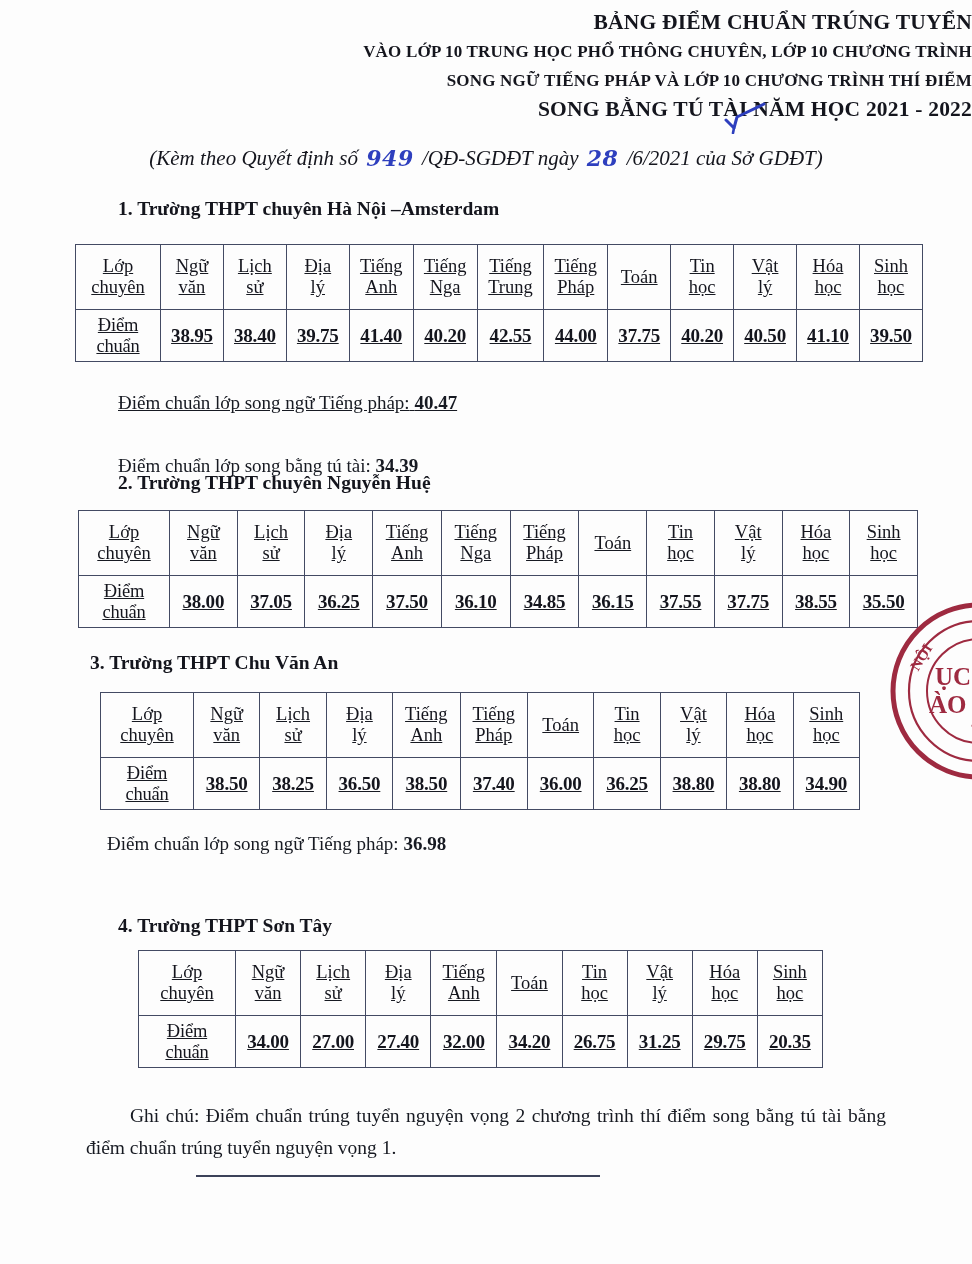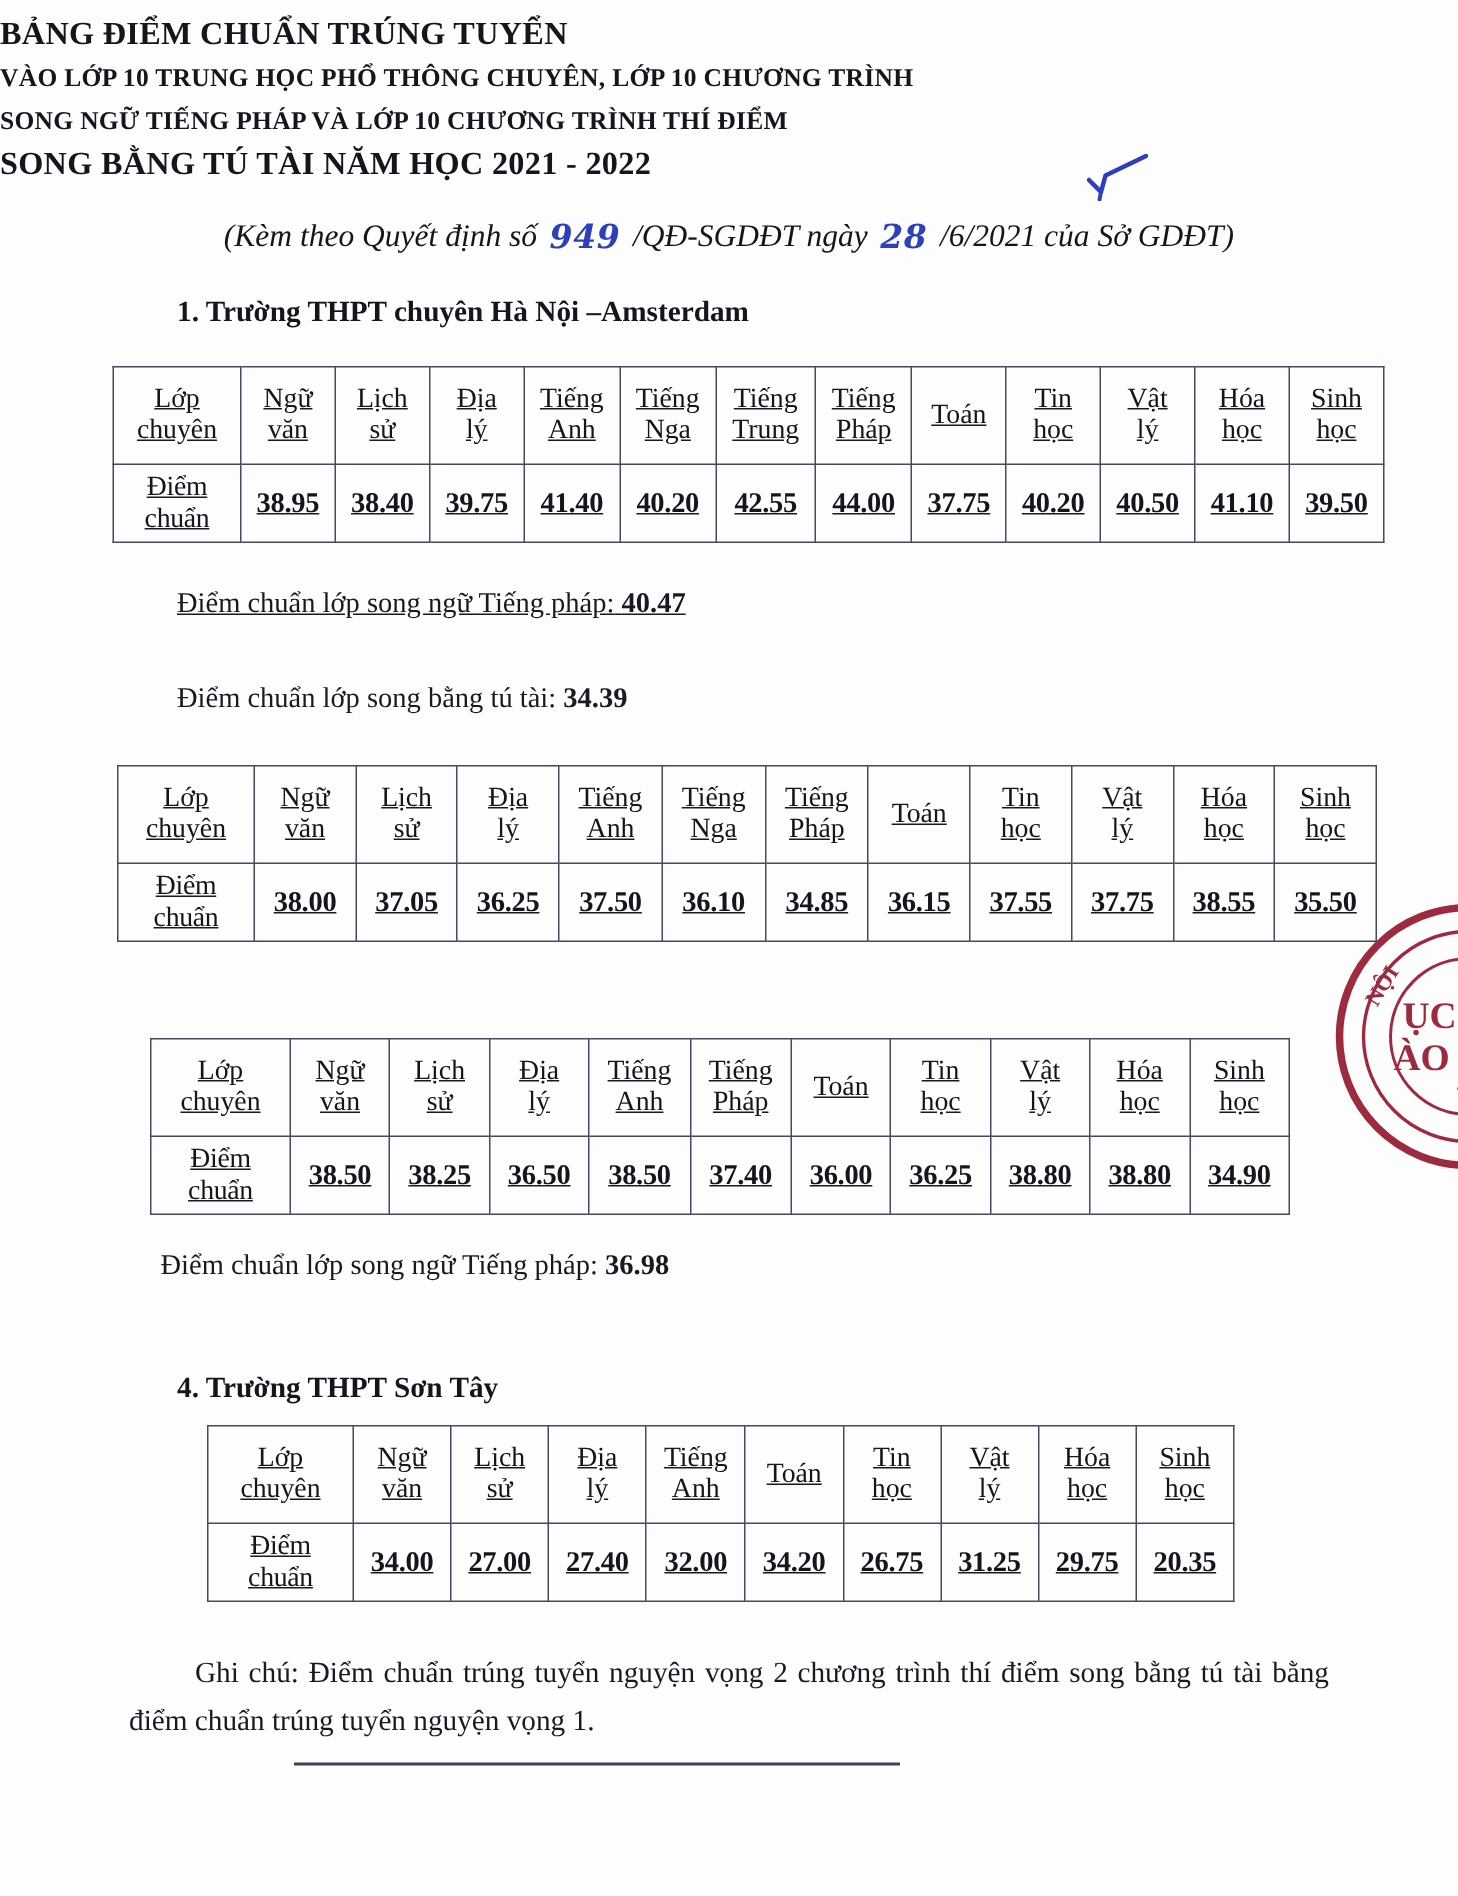--- a/index.html
+++ b/index.html
@@ -19,21 +19,21 @@
     background: #fdfdfd;
     overflow: hidden;
   }
 
   
   .title-block {
     position: absolute;
     left: 0;
     top: 8px;
     width: 972px;
-    text-align: left;
+    text-align: right;
   }
   .title-line {
     font-weight: bold;
     font-size: 21.5px;
     letter-spacing: 0.2px;
     line-height: 29px;
     color: #14151d;
     white-space: nowrap;
   }
   .title-line.t2, .title-line.t3 { font-size: 17px; }
@@ -229,20 +229,21 @@
 
   <div class="note-line" style="left:118px; top:392px;text-decoration:underline;">
     <span>Điểm chuẩn lớp song ngữ Tiếng pháp:</span>
     <b>40.47</b>
   </div>
   <div class="note-line" style="left:118px; top:427px;margin-top:28px;">
     <span>Điểm chuẩn lớp song bằng tú tài:</span>
     <b>34.39</b>
   </div>
 
+  <div class="sec-head" style="left:118px; top:472px;">2. Trường THPT chuyên Nguyễn Huệ</div>
 
   <table class="score-table" id="table-2" style="left:78px; top:510px; width:840px;">
     <tbody>
       <tr class="head-row">
           <td class="rowlab" style="white-space: pre-line; width: 86px;">Lớp
 chuyên</td>
           <td style="white-space: pre-line;">Ngữ
 văn</td>
           <td style="white-space: pre-line;">Lịch
 sử</td>
@@ -275,20 +276,21 @@
           <td>34.85</td>
           <td>36.15</td>
           <td>37.55</td>
           <td>37.75</td>
           <td>38.55</td>
           <td>35.50</td>
         </tr>
     </tbody>
   </table>
 
+  <div class="sec-head" style="left:90px; top:652px;">3. Trường THPT Chu Văn An</div>
 
   <table class="score-table" id="table-3" style="left:100px; top:692px; width:760px;">
     <tbody>
       <tr class="head-row">
           <td class="rowlab" style="white-space: pre-line; width: 88px;">Lớp
 chuyên</td>
           <td style="white-space: pre-line;">Ngữ
 văn</td>
           <td style="white-space: pre-line;">Lịch
 sử</td>

